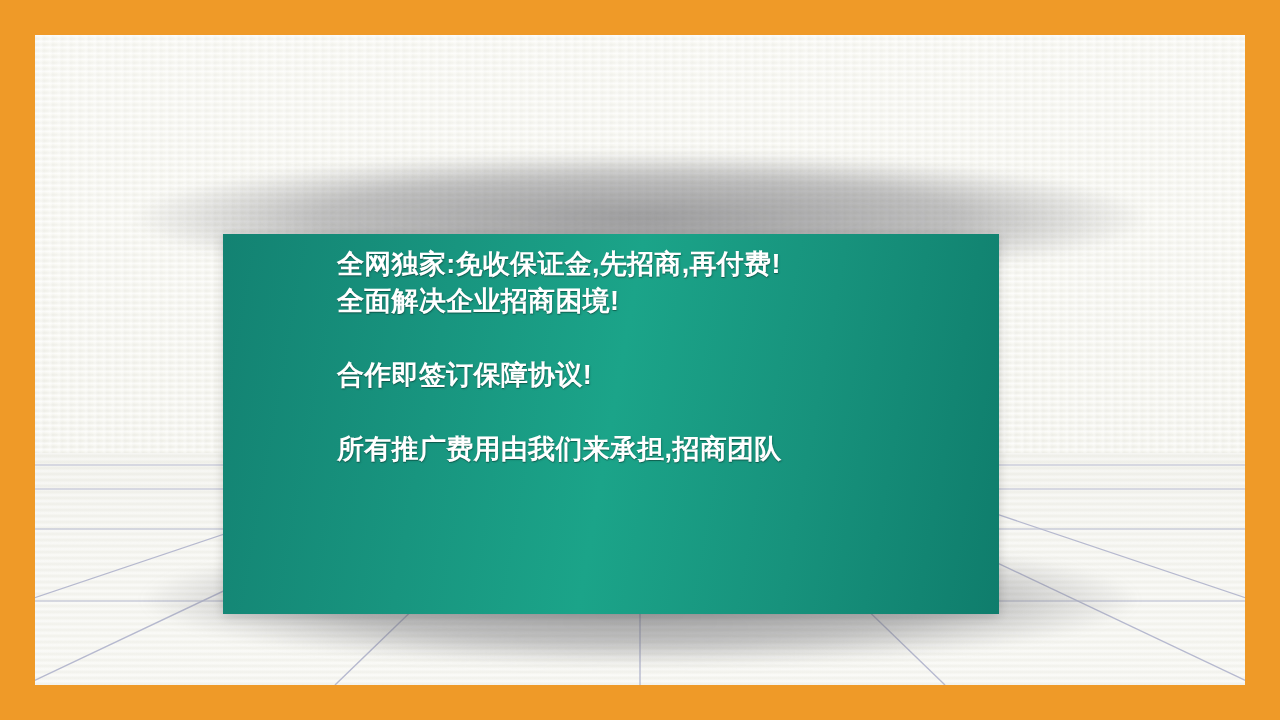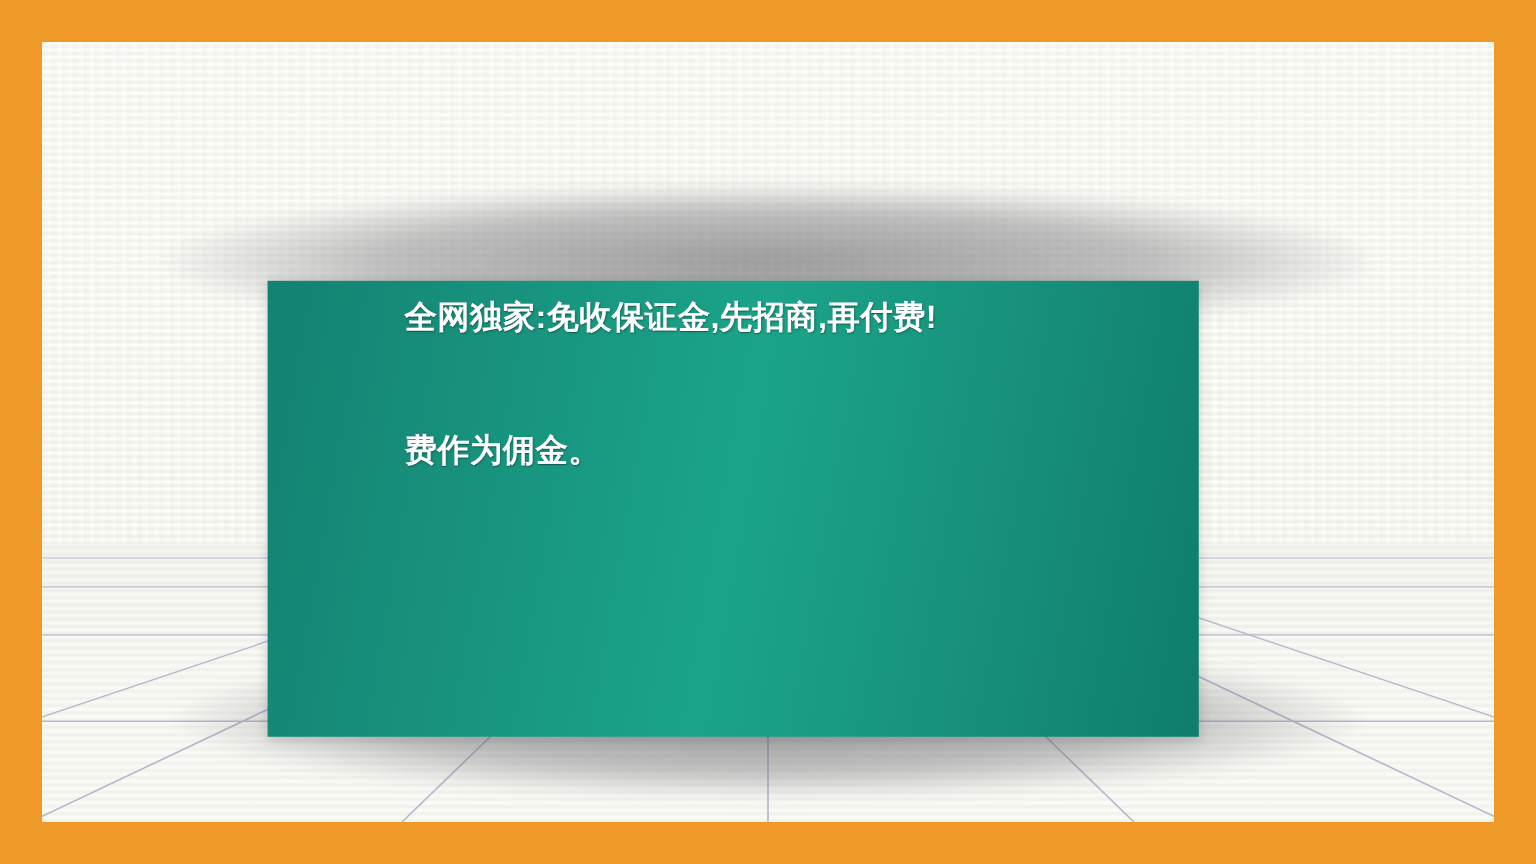--- a/index.html
+++ b/index.html
@@ -168,20 +168,22 @@
         <line x1="0" y1="148" x2="1210" y2="148" stroke="#B6B9CF" stroke-width="1.2"></line>
       </svg>
     </div>
 
     <div class="panel-shadow" id="shadow-top"></div>
     <div class="panel-shadow" id="shadow-bottom"></div>
 
     <div id="panel">
       <div id="panel-text">
         <div class="line">全网独家:免收保证金,先招商,再付费!</div>
+        <div class="line">全面解决企业招商困境!</div>
         <div class="line spacer"></div>
+        <div class="line">合作即签订保障协议!</div>
         <div class="line spacer"></div>
-        <div class="line">费作为佣金。</div>
+        <div class="line">所有推广费用由我们来承担,招商团队</div>
       </div>
     </div>
 
   </div>
 </div>
 
 </body></html>

